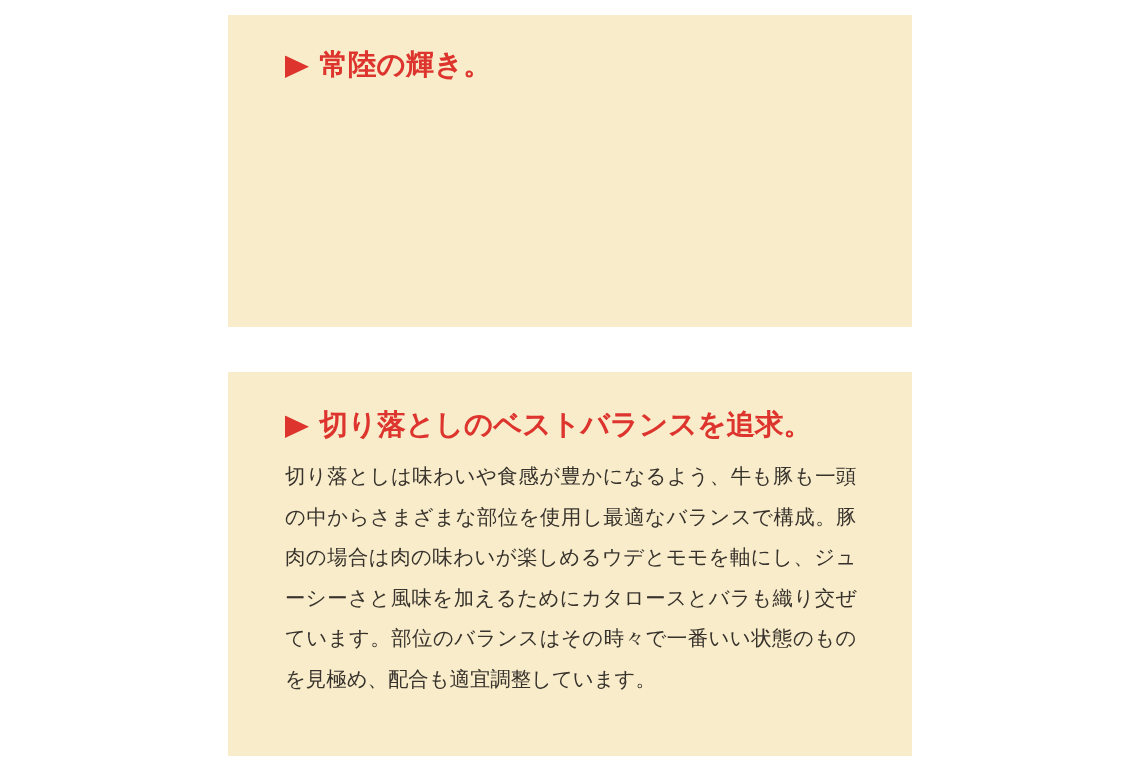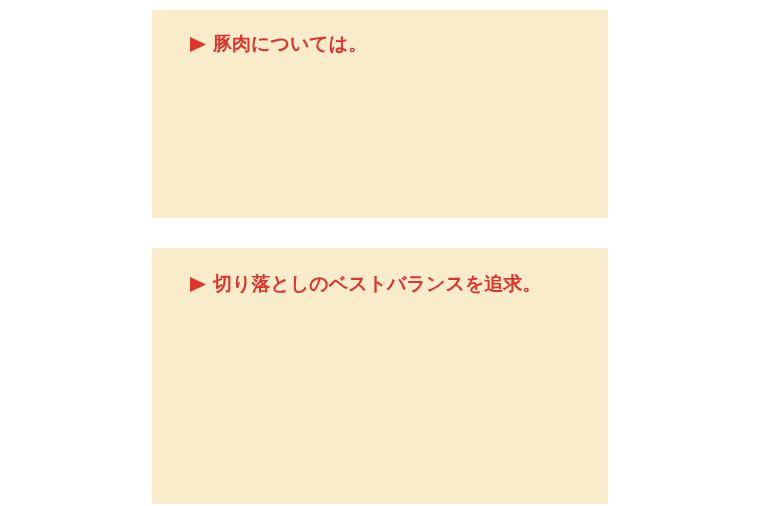--- a/index.html
+++ b/index.html
@@ -76,28 +76,29 @@
 
 <div class="page">
 
   <section class="card card-1">
     <h2 class="card-heading">
       <span class="arrow">
         <svg viewBox="0 0 16 15" xmlns="http://www.w3.org/2000/svg" aria-hidden="true">
           <polygon points="0,0 16,7.5 0,15" fill="#dd342e"></polygon>
         </svg>
       </span>
-      <span class="heading-text">豚肉については。</span>
+      <span class="heading-text">常陸の輝き。</span>
     </h2>
   </section>
 
   <section class="card card-2">
     <h2 class="card-heading">
       <span class="arrow">
         <svg viewBox="0 0 16 15" xmlns="http://www.w3.org/2000/svg" aria-hidden="true">
           <polygon points="0,0 16,7.5 0,15" fill="#dd342e"></polygon>
         </svg>
       </span>
       <span class="heading-text">切り落としのベストバランスを追求。</span>
     </h2>
+    <p class="card-body">切り落としは味わいや食感が豊かになるよう、牛も豚も一頭の中からさまざまな部位を使用し最適なバランスで構成。豚肉の場合は肉の味わいが楽しめるウデとモモを軸にし、ジューシーさと風味を加えるためにカタロースとバラも織り交ぜています。部位のバランスはその時々で一番いい状態のものを見極め、配合も適宜調整しています。</p>
   </section>
 
 </div>
 
 </body></html>

